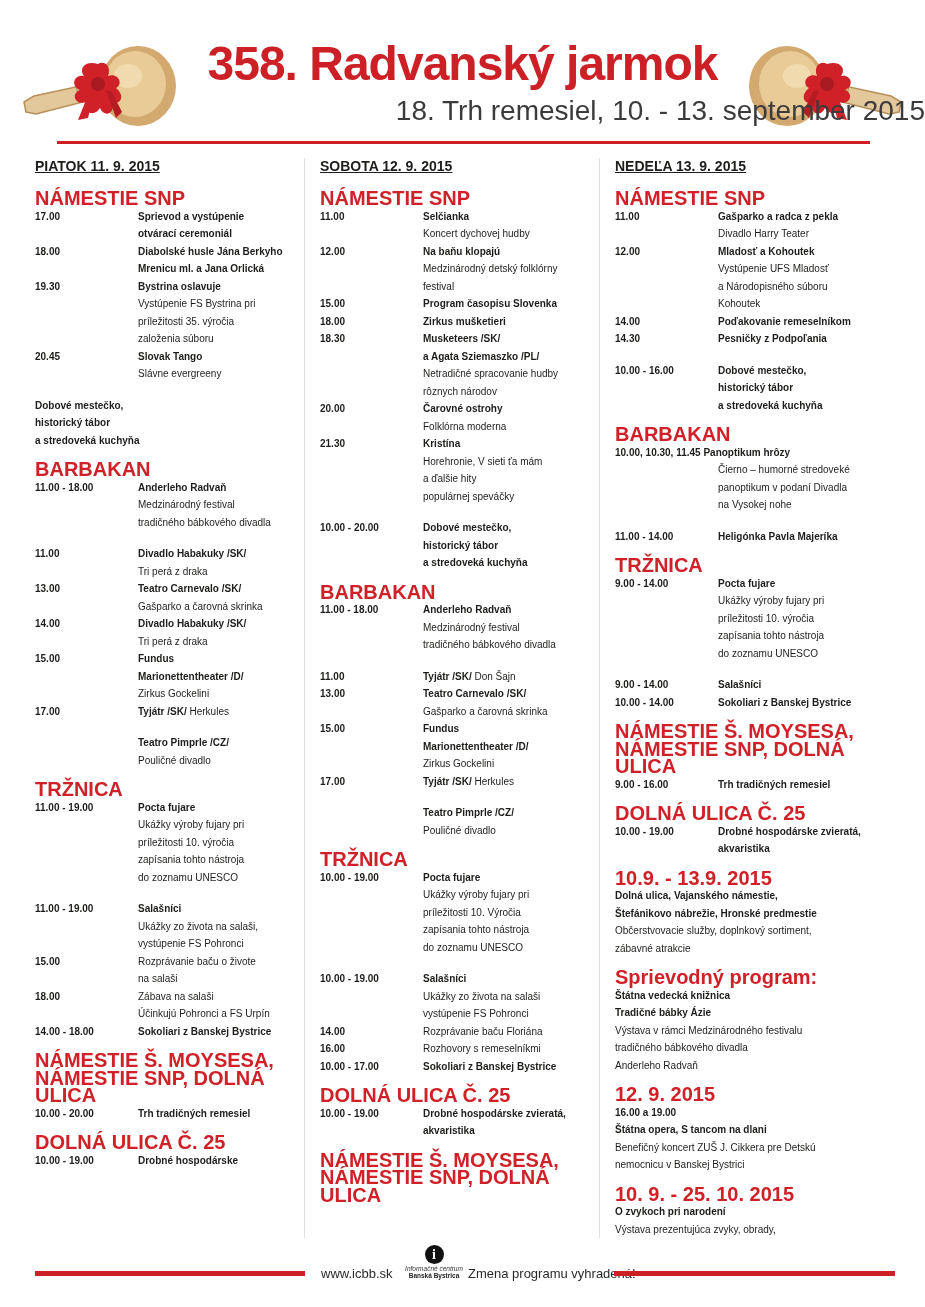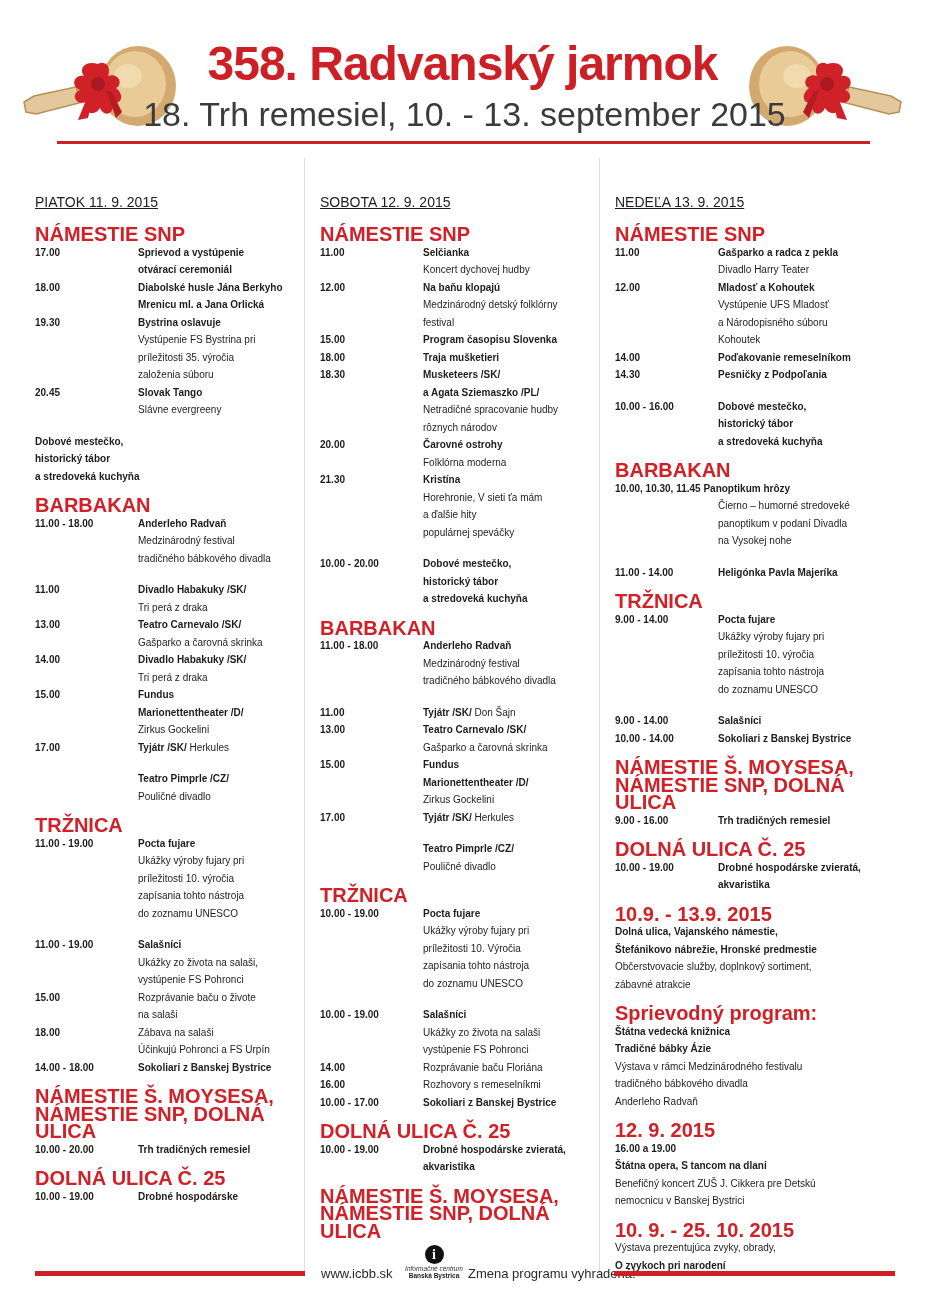--- a/index.html
+++ b/index.html
@@ -2,33 +2,33 @@
 <html><head>
 <meta charset="utf-8">
 <style>
   * { margin:0; padding:0; box-sizing:border-box; }
   body { background:#888; font-family:"Liberation Sans","DejaVu Sans",sans-serif; }
   .page { position:relative; width:925px; height:1307px; background:#ffffff; margin:0 auto; overflow:hidden; color:#1d1d1b; }
 
   
   .title { position:absolute; top:36px; left:0; right:0; text-align:center;
            font-size:48px; font-weight:700; color:#cc2026; letter-spacing:-1px; }
-  .subtitle { position:absolute; top:95px; left:4px; right:0; text-align:center;
-              font-size:34px; color:#3b3b3b; }
+  .subtitle { position:absolute; top:95px; left:4px; right:0; text-align:right;
+              font-size:28px; color:#3b3b3b; }
   .head-rule { position:absolute; top:141px; left:57px; width:813px; height:3px; background:#cc2026; }
   .spoon { position:absolute; top:42px; width:162px; height:88px; }
   .spoon.left { left:20px; }
   .spoon.right { left:743px; transform:scaleX(-1); }
 
   
   .cols { position:absolute; top:158px; left:35px; display:flex; align-items:stretch; }
   .col { width:270px; border-right:1px solid #dedede; padding-right:8px; }
   .col:nth-child(2) { width:295px; padding-left:15px; }
   .col:nth-child(3) { width:300px; padding-left:15px; border-right:none; }
-  .day-title { font-size:14px; font-weight:400; text-decoration:underline; margin-bottom:16px;margin-top:36px; }
+  .day-title { font-size:14px; font-weight:700; text-decoration:underline; margin-bottom:16px; }
   .section { margin-top:12px; }
   .section:first-of-type { margin-top:0; }
   .sec-heading { color:#cf2127; font-weight:700; font-size:20px; line-height:17.5px; }
   .item { display:flex; font-size:10px; line-height:17.5px; }
   .item.gap { margin-top:14px; }
   .item.full { display:block; }
   .time { width:103px; flex-shrink:0; font-weight:700; }
   .desc { flex:1; }
   .line { }
   .line.ind { padding-left:103px; }
@@ -257,21 +257,21 @@
           </div>
           <div class="item">
             <div class="time">15.00</div>
             <div class="desc">
               <div class="line"><span class="b">Program časopisu Slovenka</span></div>
             </div>
           </div>
           <div class="item">
             <div class="time">18.00</div>
             <div class="desc">
-              <div class="line"><span class="b">Traja mušketieri</span></div>
+              <div class="line"><span class="b">Zirkus mušketieri</span></div>
             </div>
           </div>
           <div class="item">
             <div class="time">18.30</div>
             <div class="desc">
               <div class="line"><span class="b">Musketeers /SK/</span></div>
               <div class="line"><span class="b">a Agata Sziemaszko /PL/</span></div>
               <div class="line"><span>Netradičné spracovanie hudby</span></div>
               <div class="line"><span>rôznych národov</span></div>
             </div>
@@ -525,22 +525,22 @@
           <div class="item full">
             <div class="line"><span class="b">16.00 a 19.00</span></div>
             <div class="line"><span class="b">Štátna opera, S tancom na dlani</span></div>
             <div class="line"><span>Benefičný koncert ZUŠ J. Cikkera pre Detskú</span></div>
             <div class="line"><span>nemocnicu v Banskej Bystrici</span></div>
           </div>
         </div>
         <div class="section">
           <div class="sec-heading">10. 9. - 25. 10. 2015</div>
           <div class="item full">
+            <div class="line"><span class="b">O zvykoch pri narodení</span></div>
             <div class="line"><span>Výstava prezentujúca zvyky, obrady,</span></div>
-            <div class="line"><span class="b">O zvykoch pri narodení</span></div>
           </div>
         </div>
       </div>
     </div>
 
   <div class="f-rule l"></div>
   <div class="f-web">www.icbb.sk</div>
   <div class="f-logo">
     <span class="ic">i</span>
     <div class="l1">Informačné centrum</div>

